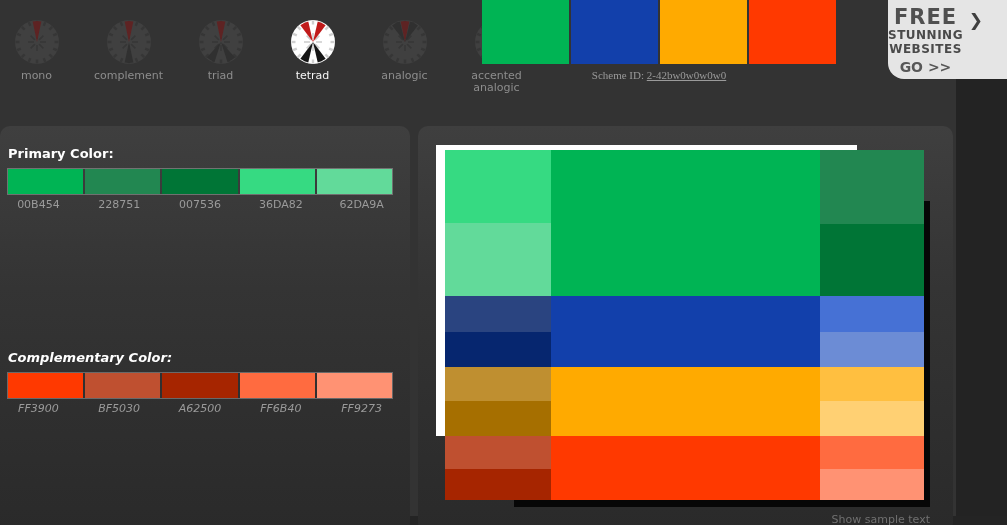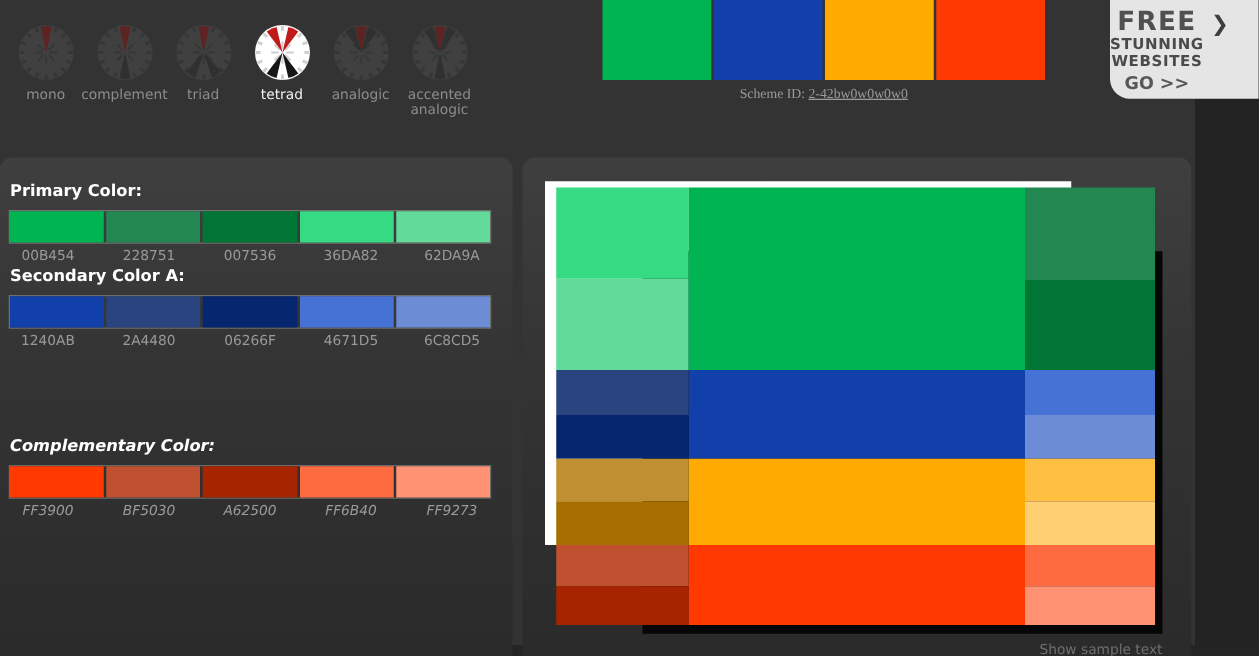--- a/index.html
+++ b/index.html
@@ -7,21 +7,21 @@
   body {
     position:relative;
     background:#333333;
     font-family:"DejaVu Sans","Liberation Sans",sans-serif;
     -webkit-font-smoothing:antialiased;
   }
   
   #right-strip { position:absolute; left:956px; top:0; width:51px; height:525px; background:#232323; }
   #bottom-strip { position:absolute; left:0; top:516px; width:1007px; height:9px; background:#242424; }
 
-  #wheel-row { position:absolute; left:5px; top:19px; display:flex; }
+  #wheel-row { position:absolute; left:5px; top:19px; display:flex;gap:29px; }
   .wheel-item { width:63px; display:flex; flex-direction:column; align-items:center; cursor:pointer; }
   .wheel-item svg { display:block; }
   .wheel-label { margin-top:5px; font-size:11px; line-height:12px; color:#8d8d8d; text-align:center; }
   .wheel-item.selected .wheel-label { color:#f5f5f5; }
 
   #swatch-strip { position:absolute; left:482px; top:0; display:flex; gap:2px; }
   .top-swatch { width:87px; height:64px; }
 
   #scheme-line { position:absolute; left:482px; top:69px; width:354px; text-align:center; font-size:11px; color:#9a9a9a;font-family:Liberation Serif, serif; }
   #scheme-line a { color:#9a9a9a; text-decoration:underline; cursor:pointer; }
@@ -311,37 +311,20 @@
         <div class="pal-cell" style="background: rgb(98, 218, 154);"></div>
       </div>
       <div class="pal-labels">
         <div class="pal-hex">00B454</div>
         <div class="pal-hex">228751</div>
         <div class="pal-hex">007536</div>
         <div class="pal-hex">36DA82</div>
         <div class="pal-hex">62DA9A</div>
       </div>
     </div>
-    <div class="pal-section" style="top: 88px;">
-      <div class="pal-title">Secondary Color A:</div>
-      <div class="pal-bar">
-        <div class="pal-cell" style="background: rgb(18, 64, 171);"></div>
-        <div class="pal-cell" style="background: rgb(42, 68, 128);"></div>
-        <div class="pal-cell" style="background: rgb(6, 38, 111);"></div>
-        <div class="pal-cell" style="background: rgb(70, 113, 213);"></div>
-        <div class="pal-cell" style="background: rgb(108, 140, 213);"></div>
-      </div>
-      <div class="pal-labels">
-        <div class="pal-hex">1240AB</div>
-        <div class="pal-hex">2A4480</div>
-        <div class="pal-hex">06266F</div>
-        <div class="pal-hex">4671D5</div>
-        <div class="pal-hex">6C8CD5</div>
-      </div>
-    </div>
     <div class="pal-section" style="top: 224px; font-style: italic;">
       <div class="pal-title">Complementary Color:</div>
       <div class="pal-bar">
         <div class="pal-cell" style="background: rgb(255, 57, 0);"></div>
         <div class="pal-cell" style="background: rgb(191, 80, 48);"></div>
         <div class="pal-cell" style="background: rgb(166, 37, 0);"></div>
         <div class="pal-cell" style="background: rgb(255, 107, 64);"></div>
         <div class="pal-cell" style="background: rgb(255, 146, 115);"></div>
       </div>
       <div class="pal-labels">

